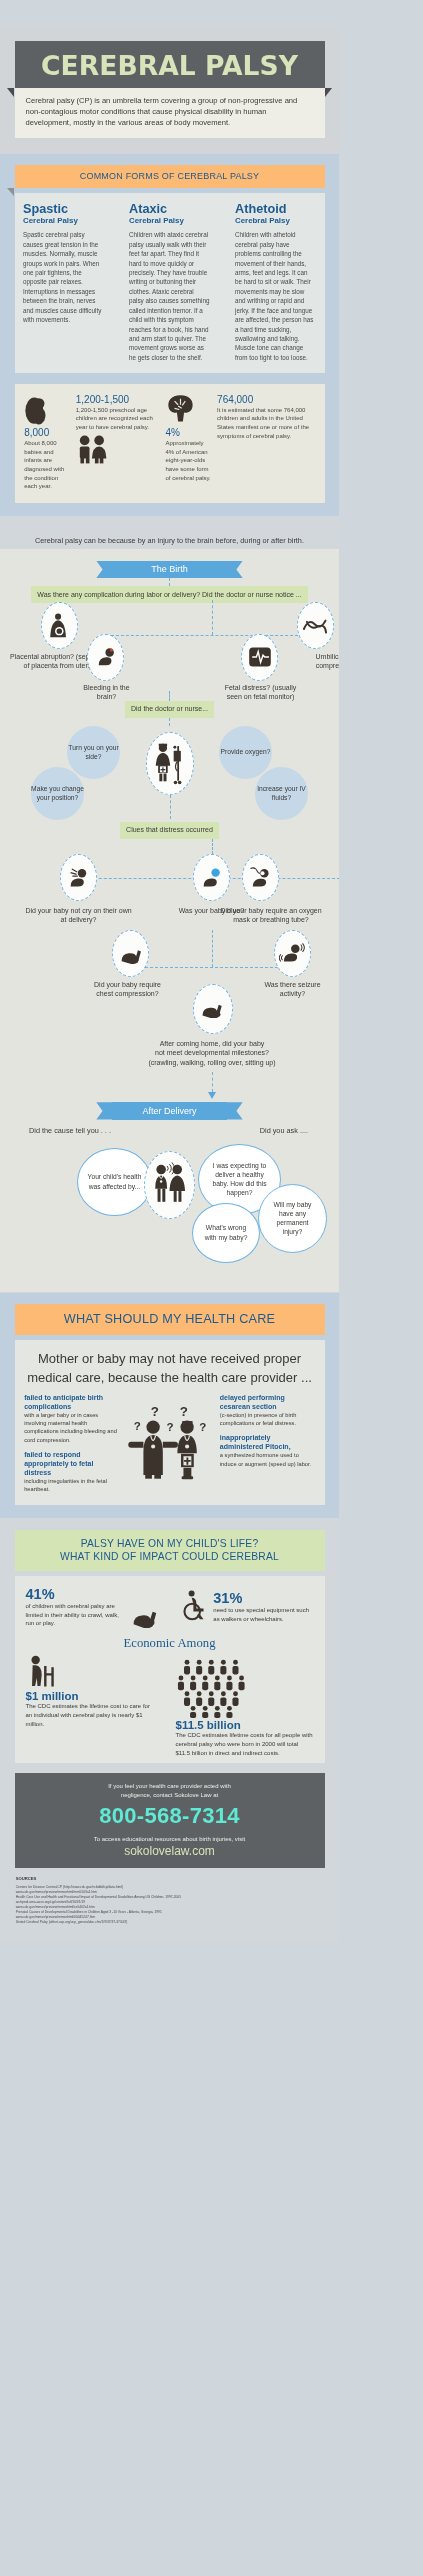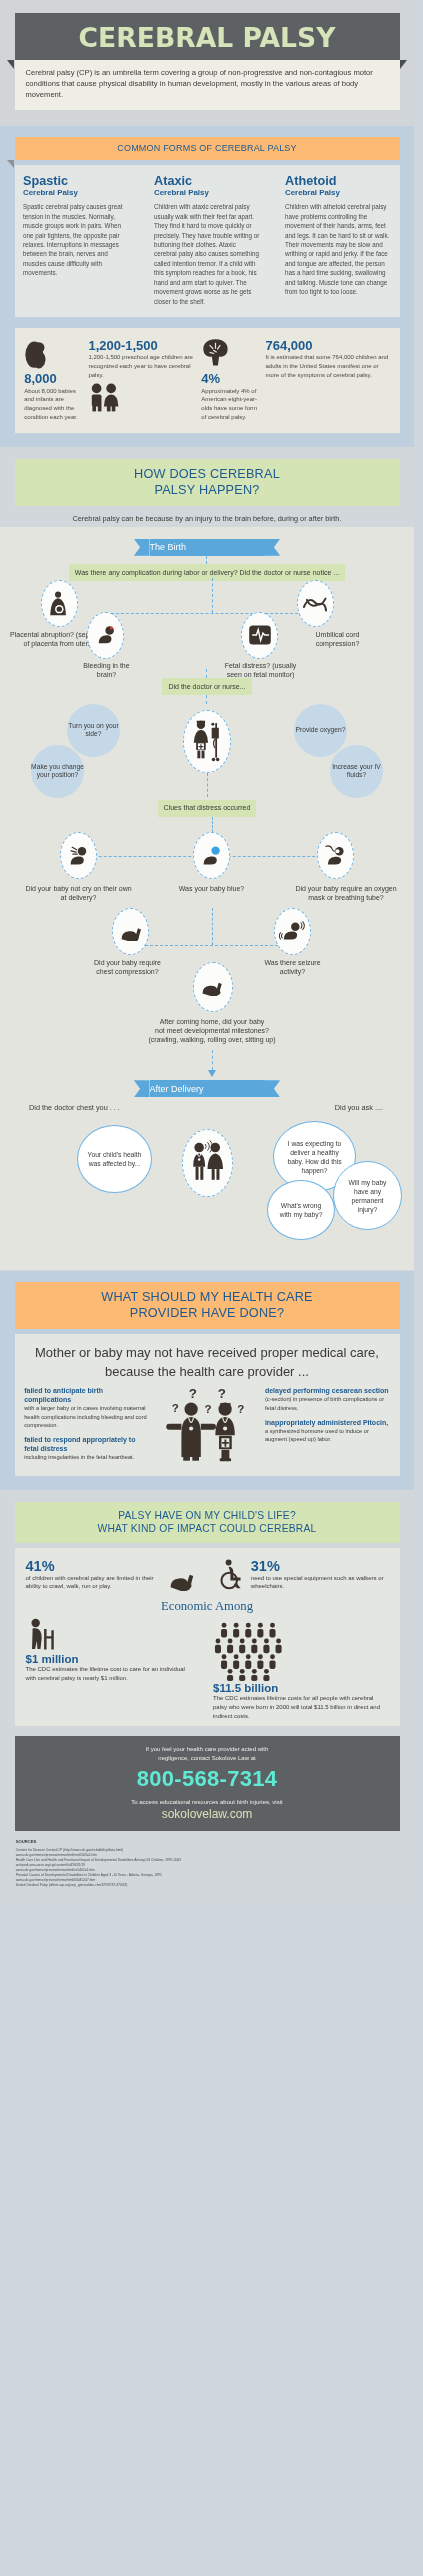--- a/index.html
+++ b/index.html
@@ -2,21 +2,21 @@
 <html style="font-size:9.7px"><head>
 <meta charset="utf-8">
 <style>
   * { box-sizing: border-box; margin: 0; padding: 0; }
   body {
     width: 423px;
     font-family: "Liberation Sans", sans-serif;
     background: #cfd6dc;
     color: #3a3a38;
   }
-  .page { width: 414px; position: relative; overflow: hidden; }
+  .page { width: 339px; position: relative; overflow: hidden; margin-top: 28px; }
 
   
   .band-grey   { background:#d2d7dc; padding: 0 0 0.6px 0; }
   .band-blue   { background:#bfcfdd; }
 
   
   .hero { background:#d2d5d7; padding: 13.3px 0 0 0; }
   .title-bar {
     margin: 0 14.5px;
     background:#5d6164;
@@ -65,29 +65,29 @@
   .forms { margin: 4.8px 14.5px 0; background:#e2e7e6; display:flex; padding: 9.7px 8.5px 11px; gap:25px;}
   .form-col { flex:1; }
   .form-col h3 { color:#1d5a90; font-size:12.7px; font-weight:700; line-height:1.05;}
   .form-col h4 { color:#1d5a90; font-size:7.9px; font-weight:700; margin-bottom:5.4px;}
   .form-col p  { font-size:6.3px; line-height:1.5; color:#4a4a48;}
 
   
   .stats { margin: 11px 14.5px 0; background:#e8e8df; display:flex; padding:9.7px 9.7px 12px; gap:4.8px; position:relative;}
   .stat { flex:1; display:flex; flex-direction:column;}
   .stat-ico { height:31px; display:flex; align-items:flex-end; }
-  .stat .num { color:#1d5a90; font-size:13px; font-weight:700; margin: 2.4px 0 0.6px;}
+  .stat .num { color:#1d5a90; font-size:10px; font-weight:400; margin: 2.4px 0 0.6px;}
   .stat .txt { font-size:6px; line-height:1.45; color:#4a4a48;}
   .stat.wide { flex: 1.15; }
   .stat.narrow { flex:.55;}
 
   
   .flow { position:relative; background:#e4e4df; margin:0; padding: 3.6px 0 15.7px;}
   .banner {
-    display:block; margin: 0 auto; width: 115px; 
+    display:block; margin: 0 auto; width: 115px; text-align:center;
     background:#5aa7dc; color:#fff; font-size:9px; padding: 3.6px 0; position:relative;
   }
   .banner:before, .banner:after{
     content:""; position:absolute; top:0; width:15.7px; height:100%;
     background:#5aa7dc;
   }
   .banner:before{ left:-15.7px; clip-path: polygon(0 0,100% 0,100% 100%,0 100%, 40% 50%); }
   .banner:after { right:-15.7px; clip-path: polygon(0 0,100% 0,60% 50%,100% 100%,0 100%); }
 
   .qbox { background:#d5e4b5; display:inline-block; padding:3.6px 6px; font-size:7px; line-height:1.4; text-align:center;}
@@ -218,26 +218,20 @@
 
       <div class="stat wide">
         <div class="num" style="margin-top:0;">764,000</div>
         <div class="txt">It is estimated that some 764,000 children and adults in the United States manifest one or more of the symptoms of cerebral palsy.</div>
       </div>
     </div>
   </div>
 
   <div class="band-grey">
     <div style="height:12px;"></div>
-    <div class="head-wrap">
-      <div class="sec-head green">
-        <div>HOW DOES CEREBRAL</div>
-        <div>PALSY HAPPEN?</div>
-      </div>
-    </div>
     <div class="sub-note">Cerebral palsy can be because by an injury to the brain before, during or after birth.</div>
 
     <div class="flow">
 
       <div style="height:8.5px;"></div>
       <div style="position:relative;width:115px;margin:0 auto;">
         <div class="banner">The Birth</div>
       </div>
       <div style="width:1.2px;height:8.5px;margin:0 auto;border-left:1.2px dashed #6cb3e4;"></div>
 
@@ -440,21 +434,21 @@
 
         <div style="position:absolute;left:212px;top:233px;width:1.2px;height:20.6px;border-left:1.2px dashed #6cb3e4;"></div>
         <div style="position:absolute;left:208px;top:253px;width:0;height:0;border-style:solid;border-width:7.3px 4.8px 0 4.8px;border-color:#5aa7dc transparent transparent transparent;"></div>
       </div>
 
       <div style="position:relative;width:115px;margin:3.6px auto 0;">
         <div class="banner">After Delivery</div>
       </div>
 
       <div style="position:relative;height:151px;margin-top:6px;">
-        <div style="position:absolute;left:29px;top:0;font-size:7.3px;">Did the doctor chest you . . .</div>
+        <div style="position:absolute;left:29px;top:0;font-size:7.3px;">Did the cause tell you . . .</div>
         <div style="position:absolute;right:31px;top:0;font-size:7.3px;">Did you ask ....</div>
 
         <div class="speech" style="position:absolute;left:77px;top:22px;width:75px;height:68px;">
           <span style="padding:0 8.5px;">Your child's health was affected by...</span>
         </div>
 
         <div style="position:absolute;left:50%;margin-left:-25.4px;top:25.4px;width:51px;height:68px;border-radius:50%;background:#fcfcfa;border:1.2px dashed #6cb3e4;display:flex;align-items:center;justify-content:center;">
           <span>
             <svg width="37" height="47" viewBox="0 0 62 78">
               <circle class="ico" cx="17" cy="14" r="8"></circle>
@@ -482,21 +476,20 @@
           <span style="padding:0 6px;">What's wrong with my baby?</span>
         </div>
       </div>
     </div>
   </div>
 
   <div class="band-blue" style="padding:11px 0 13.3px;">
     <div class="head-wrap">
       <div class="sec-head yellow">
         <div>WHAT SHOULD MY HEALTH CARE</div>
-        <div>PROVIDER HAVE DONE?</div>
       </div>
     </div>
 
     <div class="prov">
       <div style="text-align:center;font-size:13px;line-height:1.5;">Mother or baby may not have received proper medical care, because the health care provider ...</div>
       <div class="prov-cols">
         <div class="prov-col">
           <p>
             <b>failed to anticipate birth complications</b>
             <span>with a larger baby or in cases involving maternal health complications including bleeding and cord compression.</span>
@@ -568,21 +561,21 @@
             <div class="big-pct">41%</div>
             <div class="impact-txt">of children with cerebral palsy are limited in their ability to crawl, walk, run or play.</div>
           </div>
           <span>
             <svg width="31" height="24" viewBox="0 0 52 40">
                 <path class="ico" d="M6 34 q0 -14 14 -15 q12 -1 14 6 l4 -12 l6 2 l-6 22 q-5 4 -12 4 z"></path>
                 <circle class="ico" cx="36" cy="31" r="5"></circle>
               </svg>
           </span>
         </div>
-        <div style="flex:1;display:flex;gap:4.8px;align-items:center;padding-left:12px;">
+        <div style="flex:1;display:flex;gap:4.8px;padding-left:12px;">
           <span>
             <svg width="30" height="31" viewBox="0 0 50 52">
                 <circle class="ico" cx="21" cy="6" r="5"></circle>
                 <path class="ico" d="M21 13 q8 0 8 10 v8 h12 v5 h-17 v-13"></path>
                 <circle cx="22" cy="36" r="13" fill="none" stroke="#3b332c" stroke-width="3.5"></circle>
                 <path class="ico" d="M34 40 l7 9 h-6 l-5 -7z"></path>
               </svg>
           </span>
           <div style="flex:1;">
             <div class="big-pct">31%</div>

